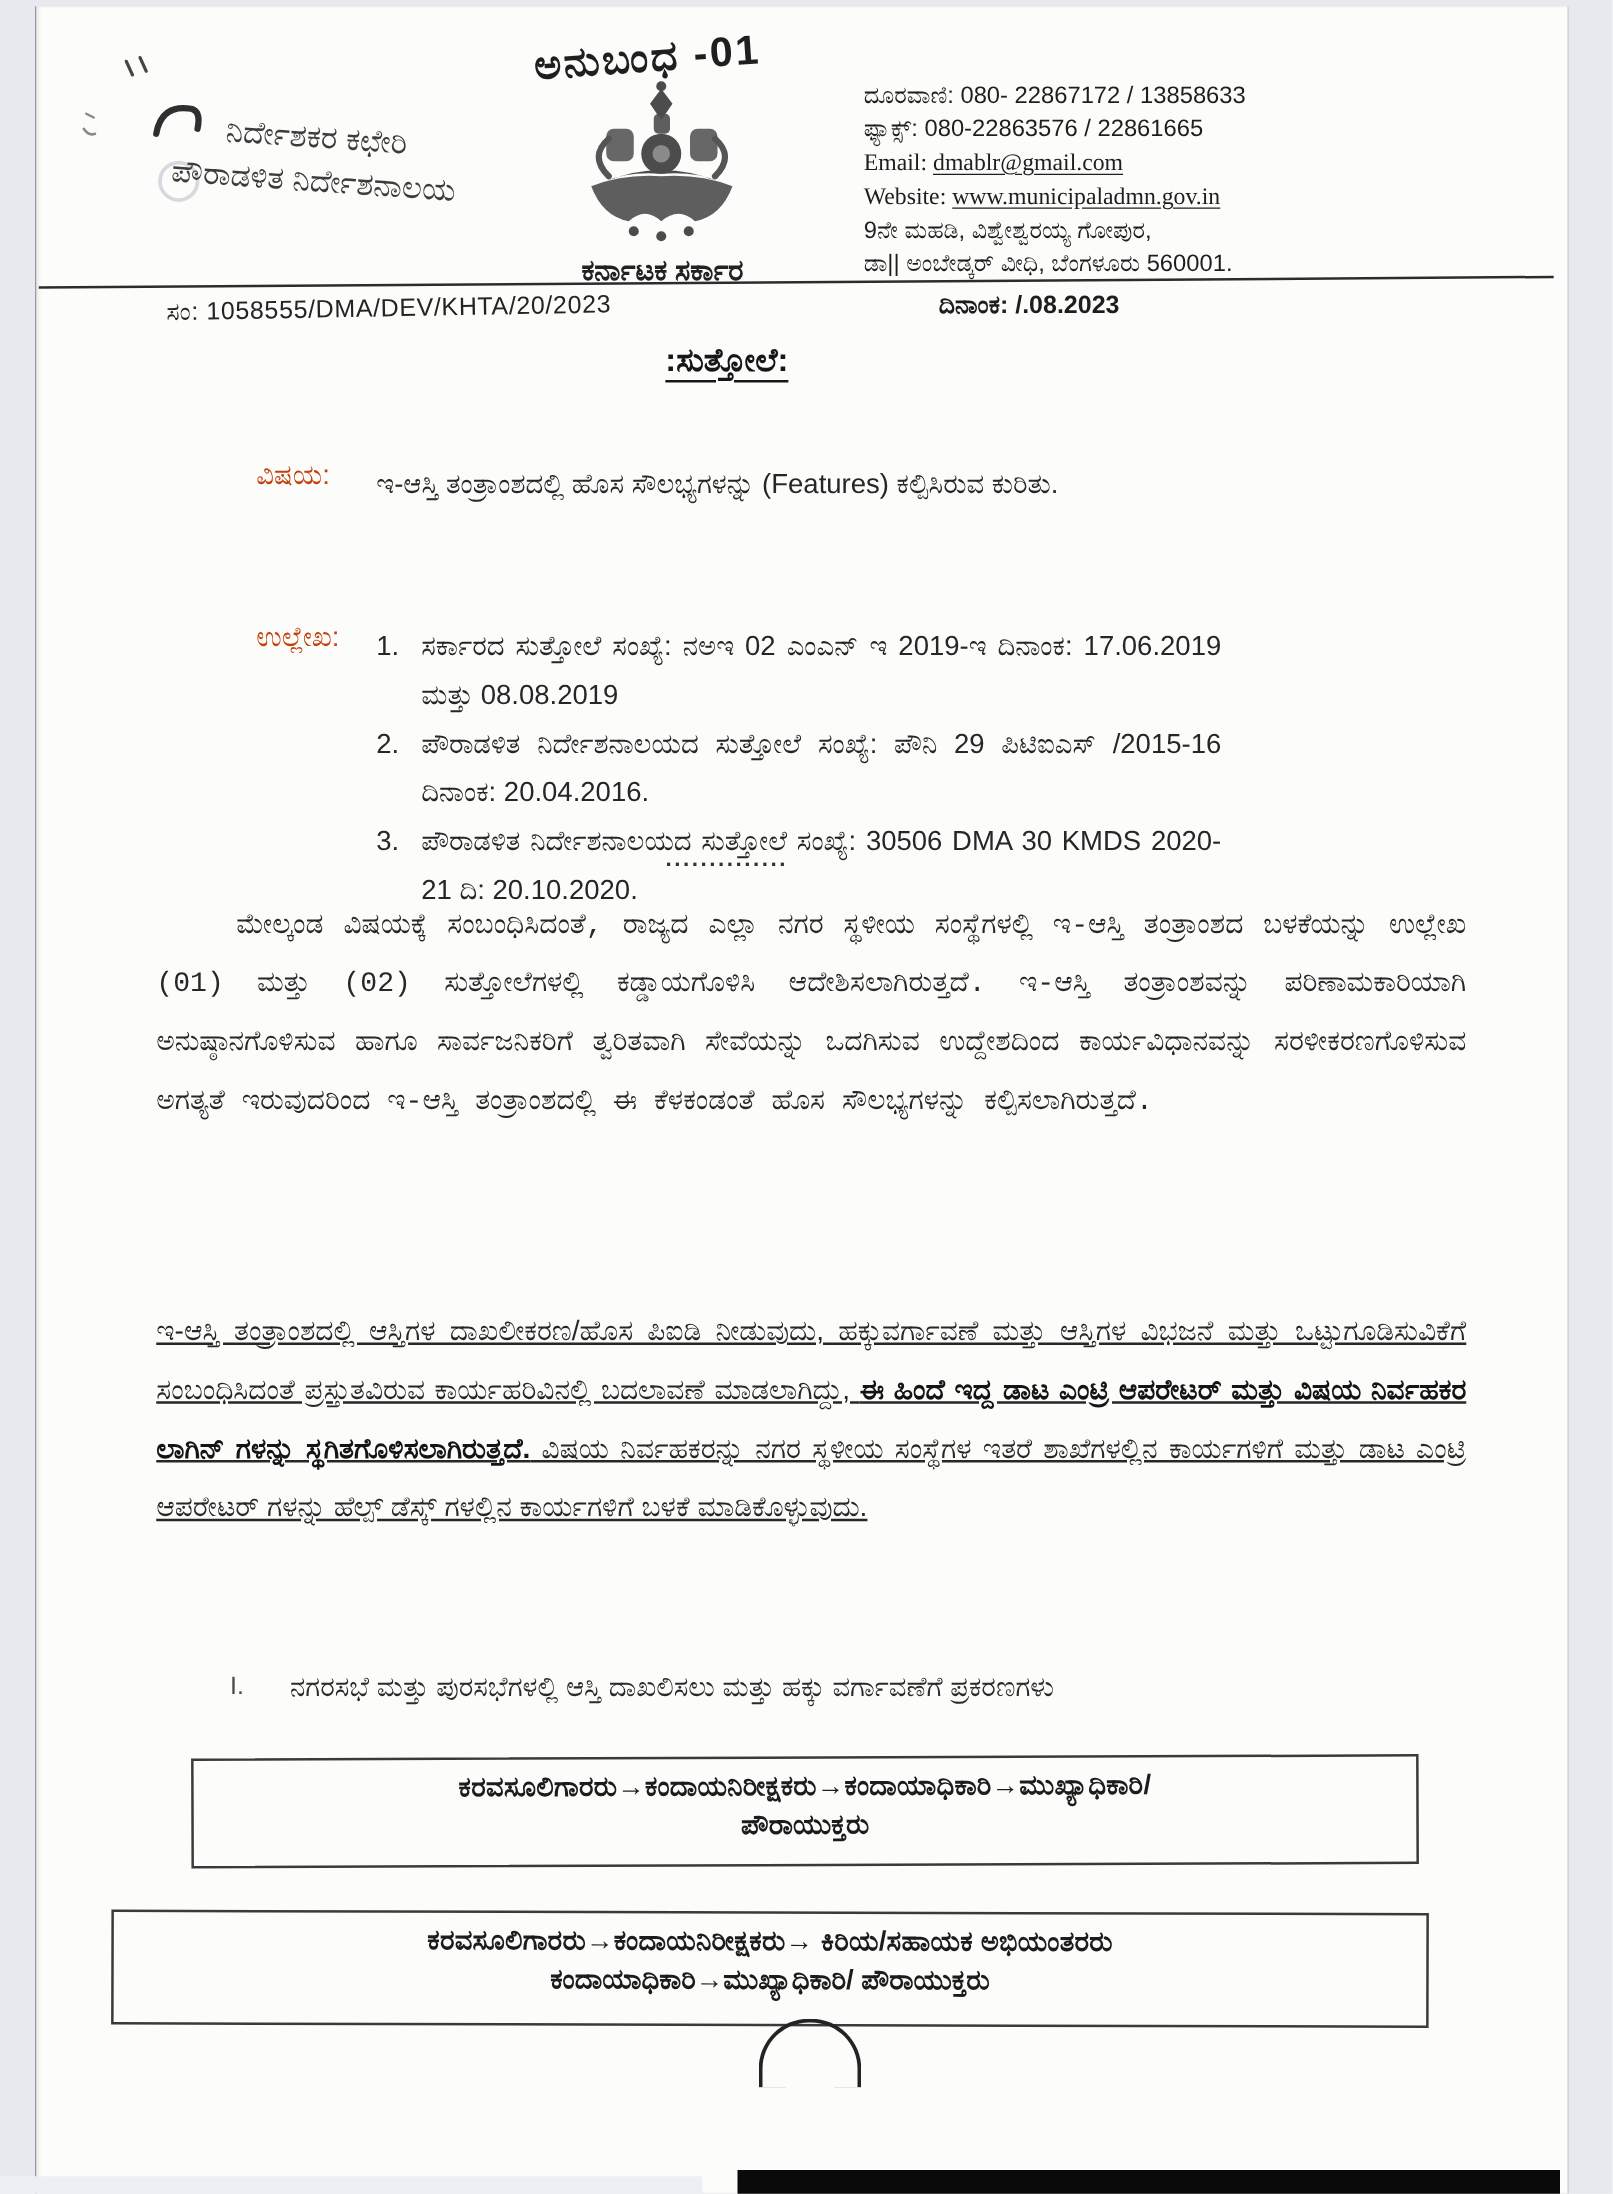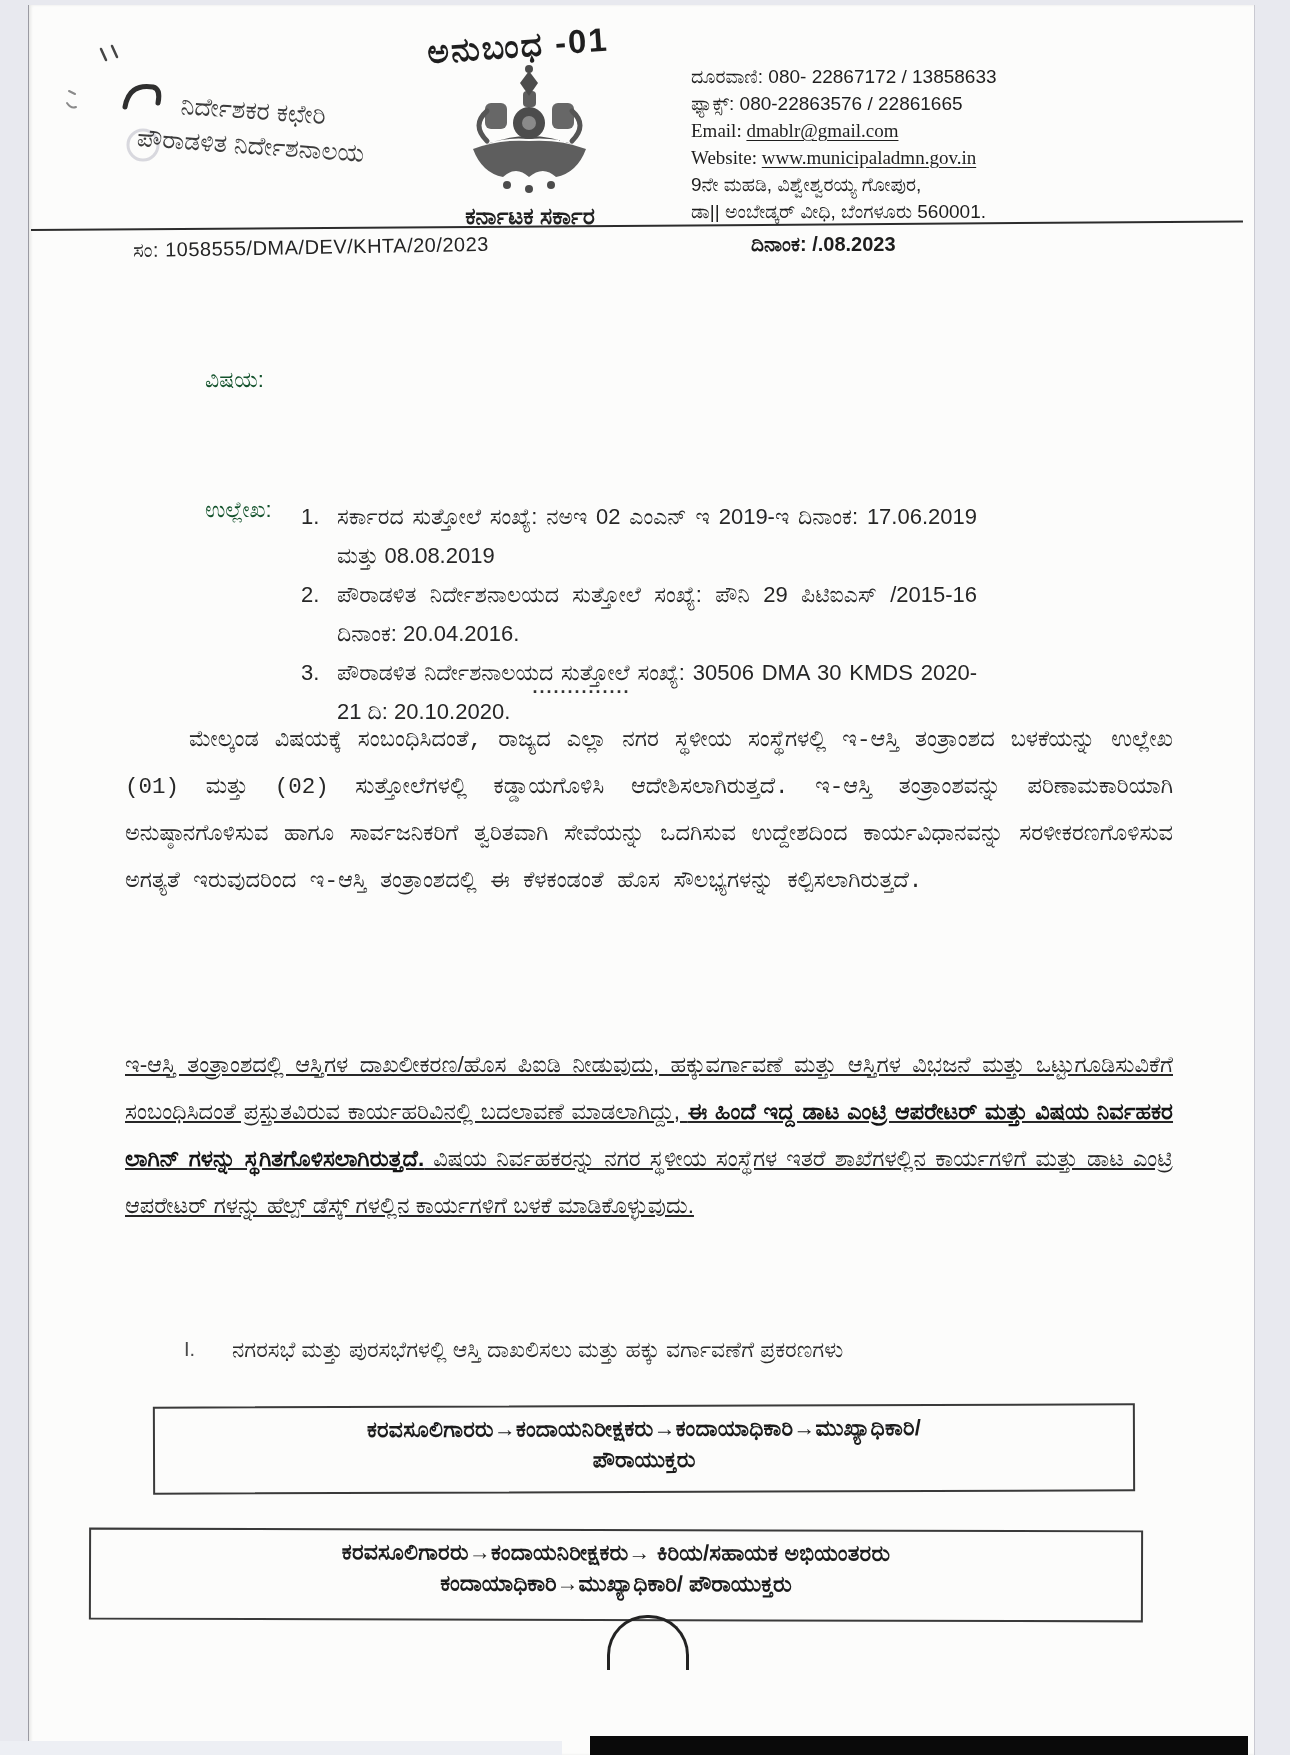--- a/index.html
+++ b/index.html
@@ -33,21 +33,21 @@
     font-family:"Liberation Serif", serif;font-weight:normal;
     text-decoration:underline;text-underline-offset:3px;
   }
   .hrule{height:2px;background:#2c2c2c;transform:rotate(-0.4deg);transform-origin:left center;}
   .refno{font-size:20px;color:#242424;transform:rotate(-1deg);letter-spacing:.5px;}
   .dateline{font-size:20px;color:#1d1d1d;font-weight:600;}
   .title{
     width:1105px;text-align:center;font-size:26px;font-weight:bold;color:#161616;
     text-decoration:underline;text-underline-offset:7px;text-decoration-thickness:2px;
   }
-  .lbl{font-size:22px;color:#14532d;}
+  .lbl{font-size:22px;color:#c2410c;}
   .subjtxt{width:660px;font-size:22px;line-height:39px;text-align:justify;color:#262626;}
   .refitem{display:flex;width:676px;font-size:22px;line-height:39px;color:#262626;}
   .refitem .num{width:36px;flex:0 0 36px;}
   .refitem .txt{flex:1;text-align:justify;}
   .dots{width:1105px;text-align:center;font-size:18px;font-weight:bold;letter-spacing:2px;color:#333;}
   .para{
     width:1048px;font-size:22.5px;line-height:47px;text-align:justify;color:#272727;
   }
   .indent{text-indent:64px;font-family:Liberation Mono, monospace;}
   .bold{font-weight:bold;color:#141414;}
@@ -119,22 +119,24 @@
     </div>
     <div class="row">9ನೇ ಮಹಡಿ, ವಿಶ್ವೇಶ್ವರಯ್ಯ ಗೋಪುರ,</div>
     <div class="row">ಡಾ|| ಅಂಬೇಡ್ಕರ್ ವೀಧಿ, ಬೆಂಗಳೂರು 560001.</div>
   </div>
 
   <div class="abs hrule" style="left:2px;top:224px;width:1212px;"></div>
 
   <div class="abs refno k" style="left:104px;top:231px;">ಸಂ: 1058555/DMA/DEV/KHTA/20/2023</div>
   <div class="abs dateline k" style="left:722px;top:228px;">ದಿನಾಂಕ: /.08.2023</div>
 
+  <div class="abs title k" style="left:0px;top:268px;">:ಸುತ್ತೋಲೆ:</div>
 
   <div class="abs lbl k" style="left:176px;top:362px;">ವಿಷಯ:</div>
+  <div class="abs subjtxt k" style="left:272px;top:362px;">ಇ-ಆಸ್ತಿ ತಂತ್ರಾಂಶದಲ್ಲಿ ಹೊಸ ಸೌಲಭ್ಯಗಳನ್ನು (Features) ಕಲ್ಪಿಸಿರುವ ಕುರಿತು.</div>
 
   <div class="abs lbl k" style="left:176px;top:492px;">ಉಲ್ಲೇಖ:</div>
   <div class="abs" style="left:272px;top:492px;">
     <div class="refitem k">
       <span class="num">1.</span>
       <span class="txt">ಸರ್ಕಾರದ ಸುತ್ತೋಲೆ ಸಂಖ್ಯೆ: ನಅಇ 02 ಎಂಎನ್ ಇ 2019-ಇ ದಿನಾಂಕ: 17.06.2019 ಮತ್ತು 08.08.2019</span>
     </div>
     <div class="refitem k">
       <span class="num">2.</span>
       <span class="txt">ಪೌರಾಡಳಿತ ನಿರ್ದೇಶನಾಲಯದ ಸುತ್ತೋಲೆ ಸಂಖ್ಯೆ: ಪೌನಿ 29 ಪಿಟಿಐಎಸ್ /2015-16 ದಿನಾಂಕ: 20.04.2016.</span>

